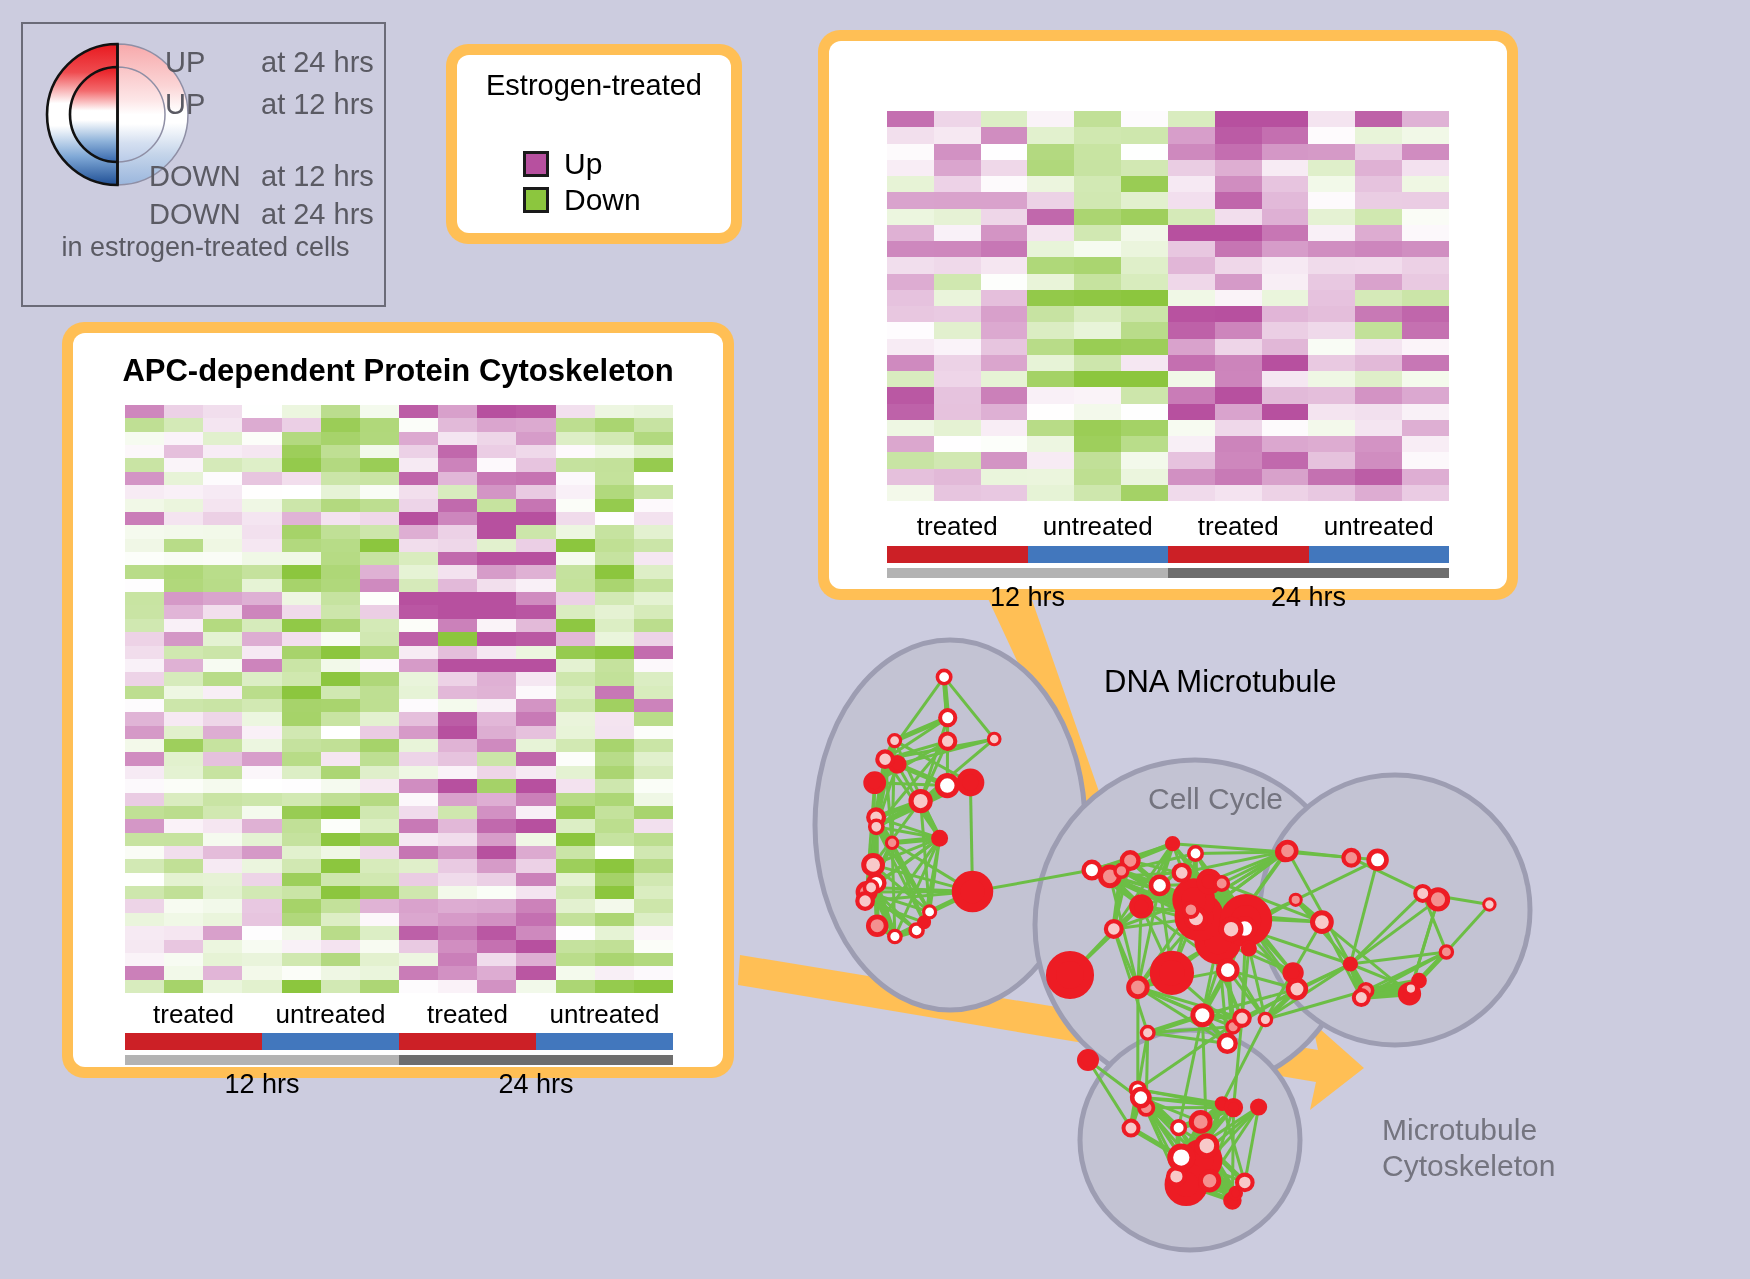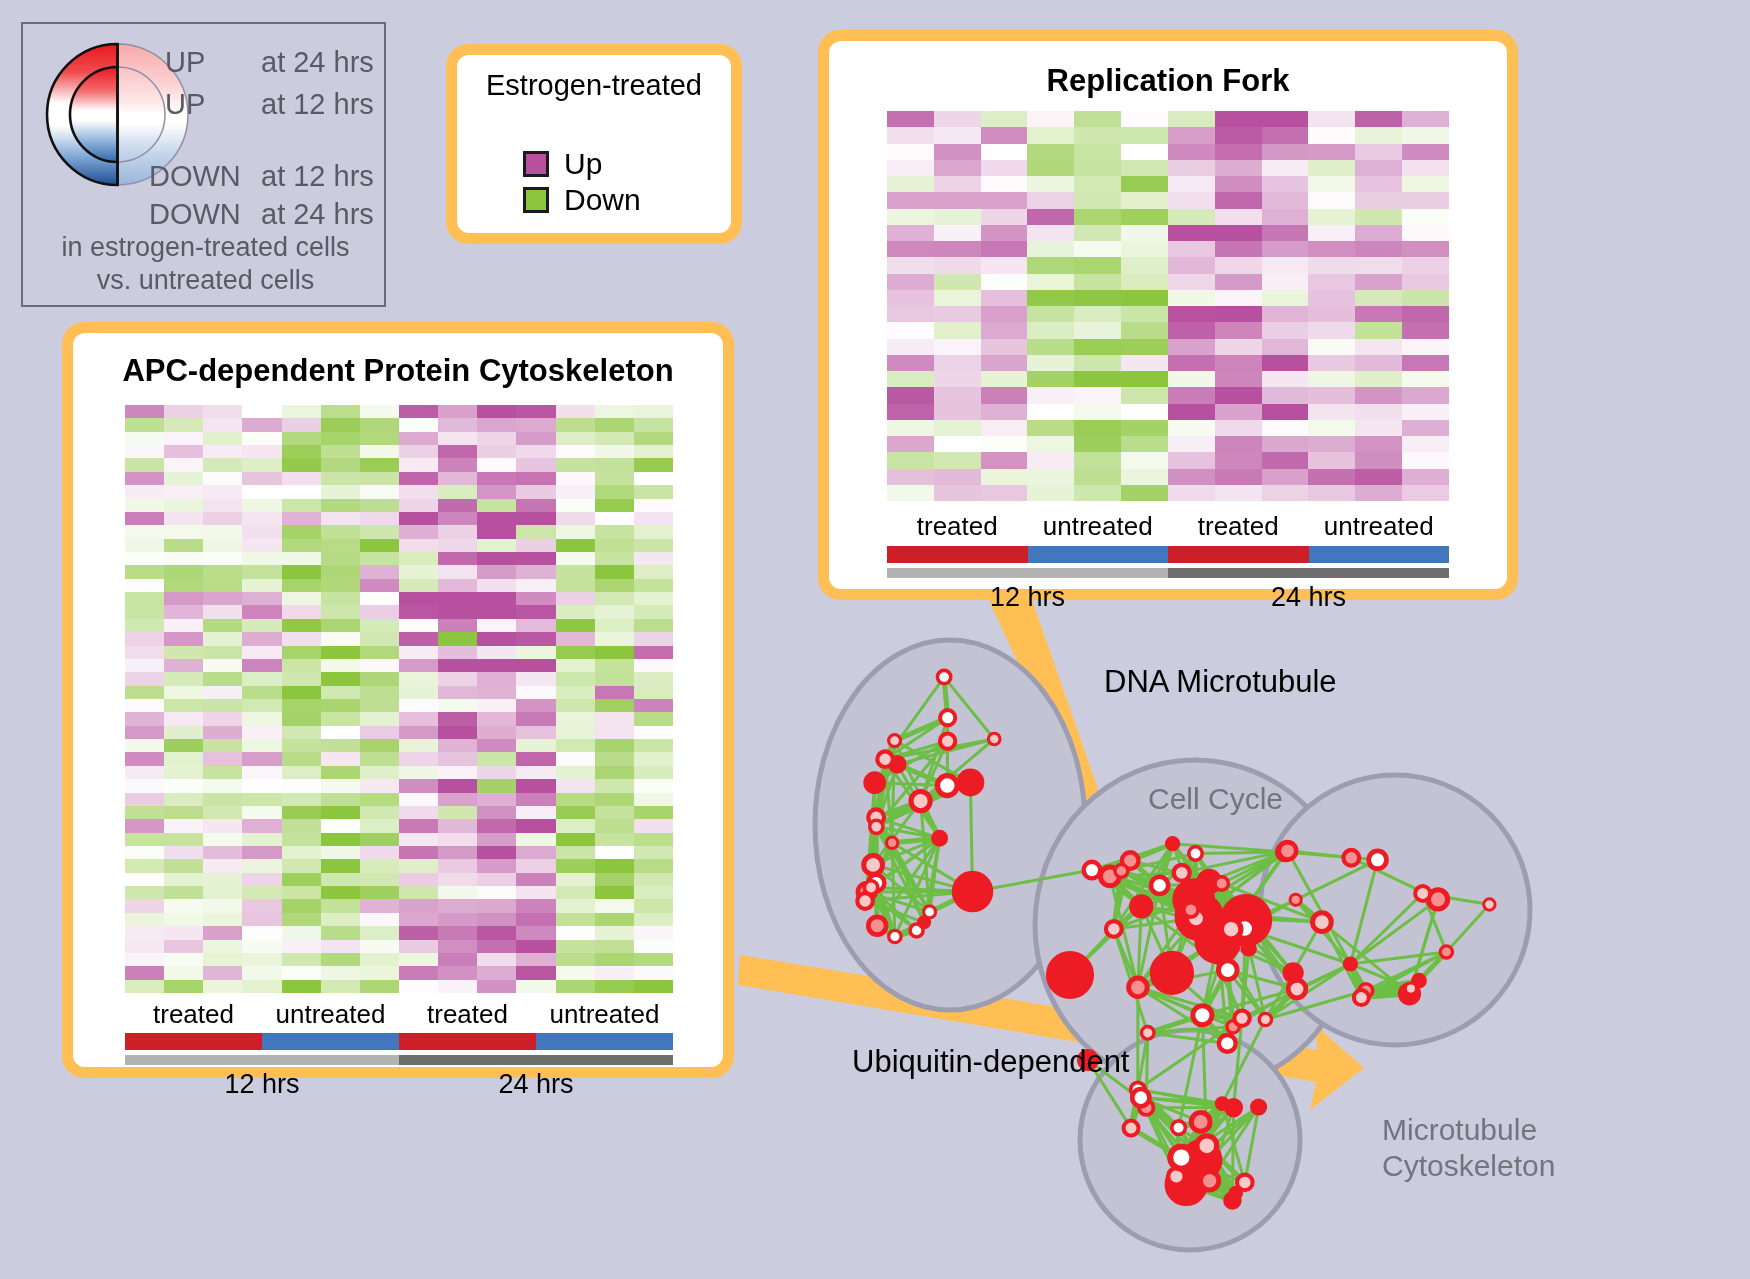--- a/index.html
+++ b/index.html
@@ -142,21 +142,20 @@
   </div>
   <div class="legend-row" id="lr2">
     <span class="lr-key">DOWN</span><span class="lr-val">at 12 hrs</span>
   </div>
   <div class="legend-row" id="lr3">
     <span class="lr-key">DOWN</span><span class="lr-val">at 24 hrs</span>
   </div>
 
   <div id="legend-foot">
     <div>in estrogen-treated cells</div>
-    <div>vs. untreated cells</div>
   </div>
 </div>
 
 <div class="abs card" id="estro-card">
   <div class="card-inner">
     <div id="estro-title">
       <div>Estrogen-treated</div>
     </div>
     <div class="sw-row" id="sw-up">
       <span class="swatch" id="swatch-up" style="background: rgb(183, 80, 159);"></span>
@@ -171,21 +170,20 @@
 
 <svg class="abs" style="left:0;top:0;width:1750px;height:1279px;pointer-events:none;z-index:0;">
 
   <polygon points="970,560 1018,560 1132,886 1160,872 1152,942 1094,898 1122,886" fill="#ffbf55"></polygon>
 
   <polygon points="740,955 1318,1050 1312,1022 1364,1068 1310,1110 1316,1082 738,985" fill="#ffbf55"></polygon>
 </svg>
 
 <div class="abs card" id="rep-card" style="z-index:3;">
   <div class="card-inner">
-    <div class="panel-title">Replication Fork</div>
     <div class="heat" id="rep-heat" style="left: 58px; top: 70px; width: 562px; height: 390px; grid-template-columns: repeat(12, 1fr); grid-template-rows: repeat(24, 1fr);">
         <div style="background:#c46fb0"></div>
         <div style="background:#eed5e8"></div>
         <div style="background:#dceec5"></div>
         <div style="background:#faf3f8"></div>
         <div style="background:#c1e097"></div>
         <div style="background:#fdfbfd"></div>
         <div style="background:#d9ecbf"></div>
         <div style="background:#b7509f"></div>
         <div style="background:#b7509f"></div>
@@ -1589,14 +1587,13 @@
     </g>
 </svg>
 
 <div class="abs net-label" id="lbl-dna">DNA Microtubule</div>
 <div class="abs net-label" id="lbl-cc">Cell Cycle</div>
 <div class="abs net-label" id="lbl-mt">
   <div>Microtubule</div>
   <div>Cytoskeleton</div>
 </div>
 <div class="abs net-label" id="lbl-ub">
-  <div>Ubiquitin-dependent</div>
 </div>
 
 </body></html>

